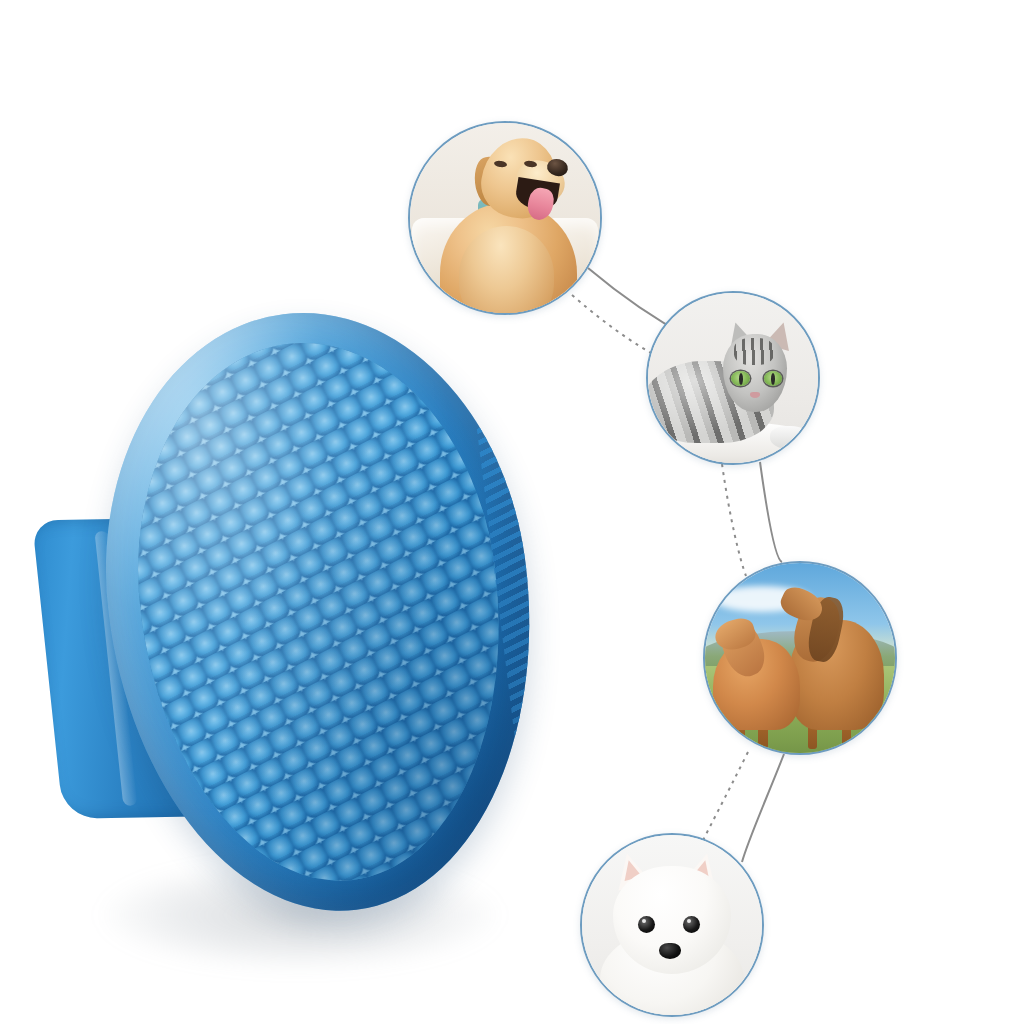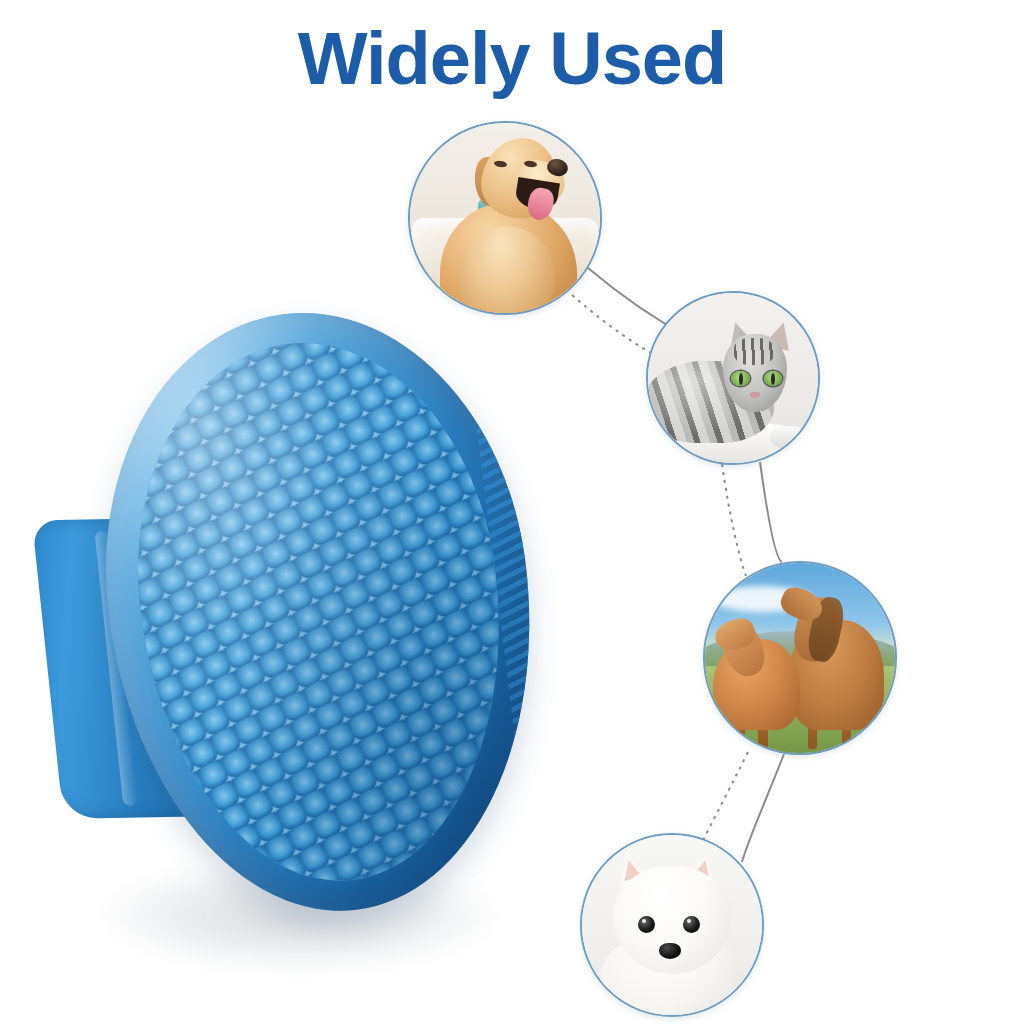--- a/index.html
+++ b/index.html
@@ -471,21 +471,20 @@
     left: 0; top: 0;
     width: 1024px; height: 1024px;
     pointer-events: none;
   }
 </style>
 </head>
 <body>
 
 <div id="page">
 
-  <div class="page-title">Widely Used</div>
 
   <svg class="connectors" viewBox="0 0 1024 1024">
 
     <path d="M 588 268 C 626 300 660 322 690 338" fill="none" stroke="#8C8C8C" stroke-width="2"></path>
     <path d="M 572 295 C 612 330 646 352 676 366" fill="none" stroke="#8C8C8C" stroke-width="2" stroke-dasharray="3 5"></path>
 
     <path d="M 760 462 C 768 520 776 560 782 562" fill="none" stroke="#8C8C8C" stroke-width="2"></path>
     <path d="M 722 464 C 730 520 740 560 746 576" fill="none" stroke="#8C8C8C" stroke-width="2" stroke-dasharray="3 5"></path>
 
     <path d="M 784 754 C 766 800 748 840 742 862" fill="none" stroke="#8C8C8C" stroke-width="2"></path>

